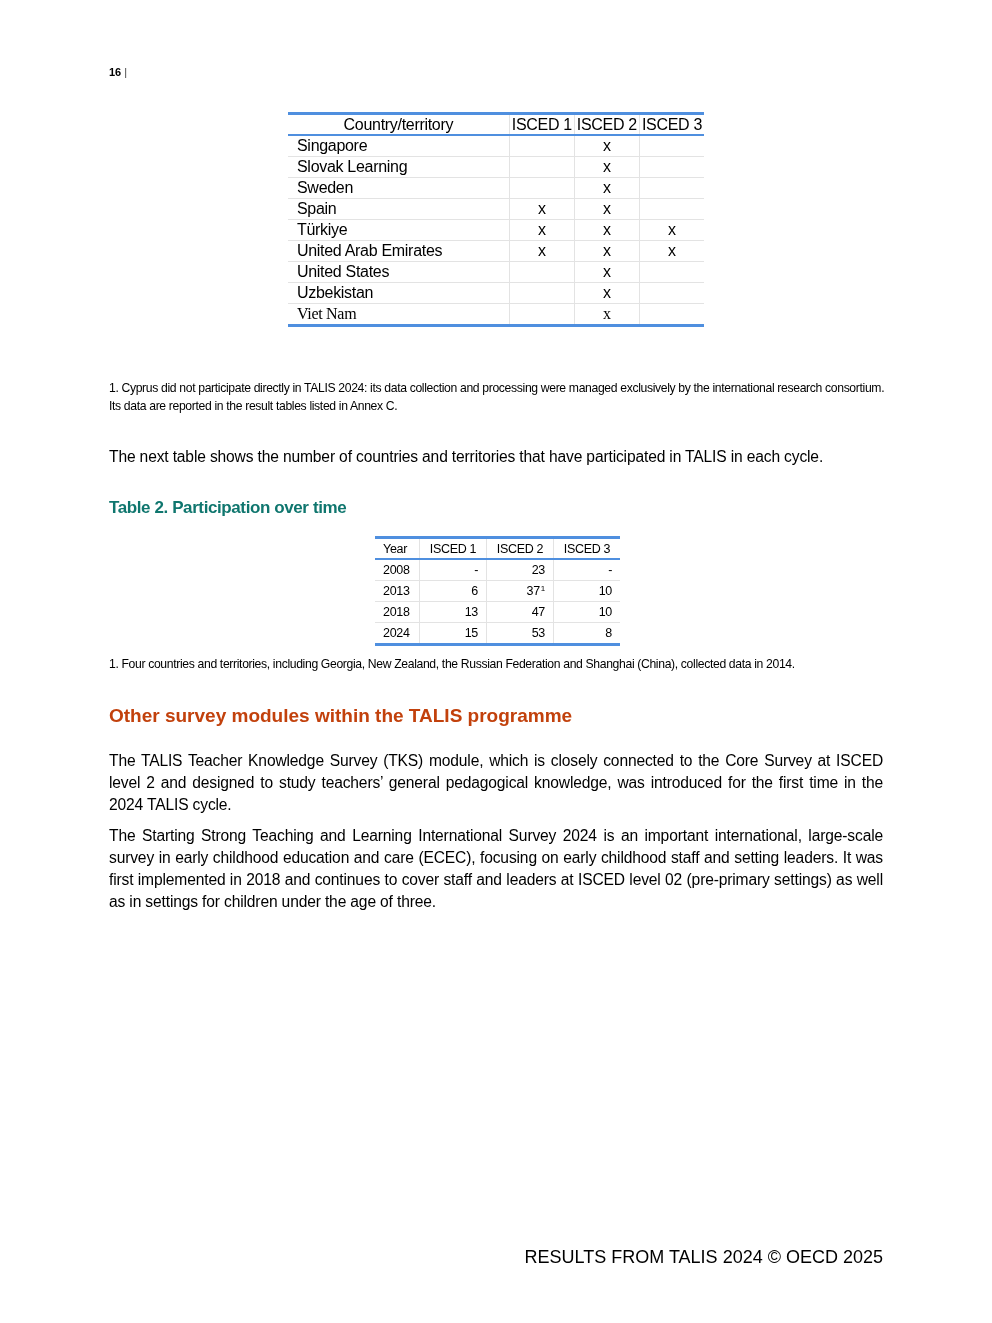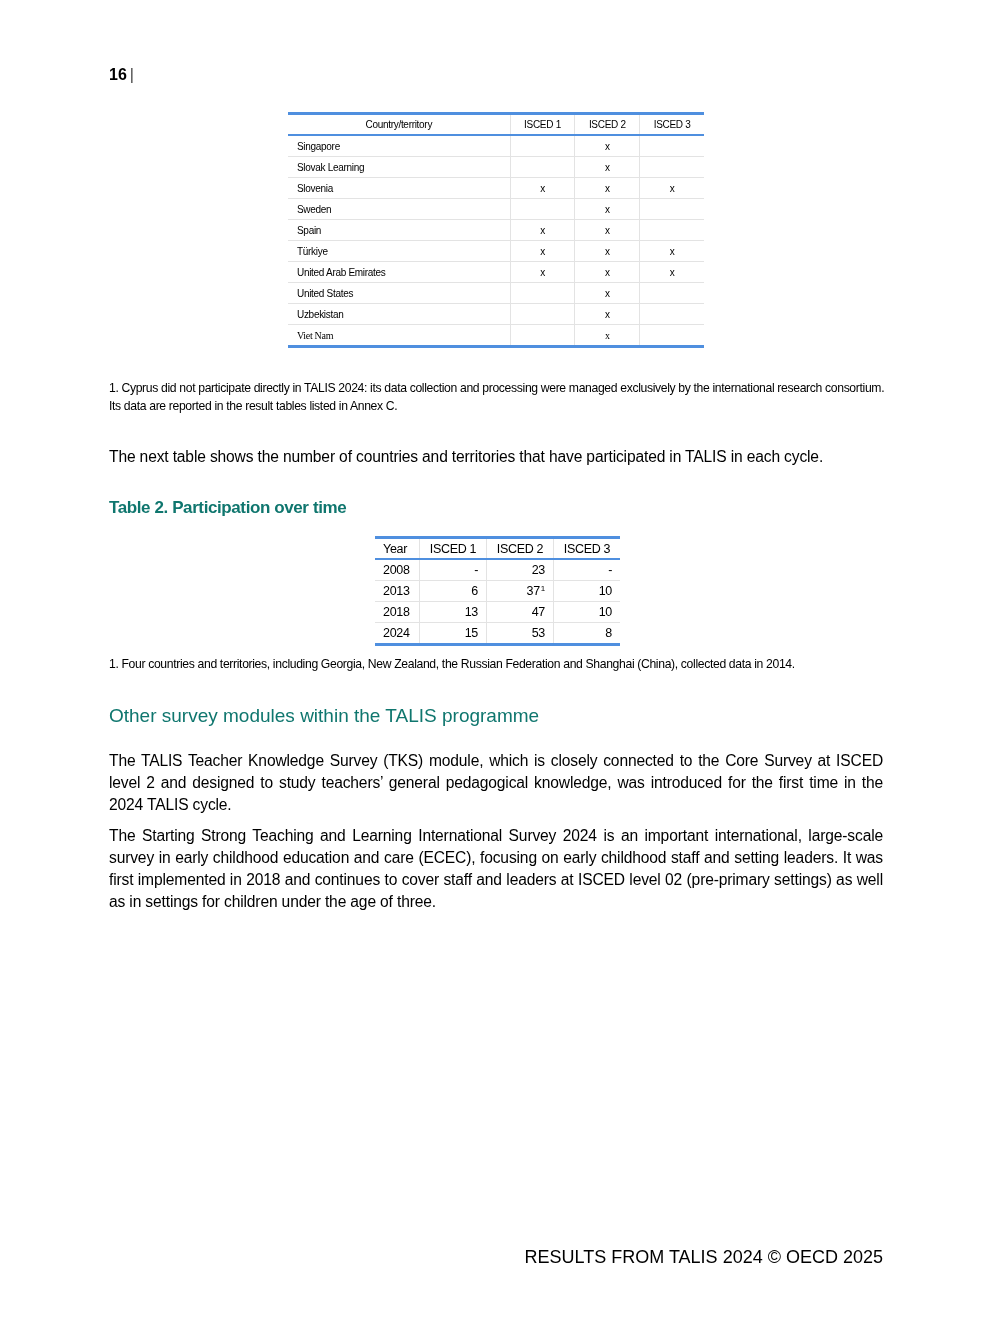--- a/index.html
+++ b/index.html
@@ -1,32 +1,32 @@
 <!DOCTYPE html>
 <html><head>
 <meta charset="utf-8">
 <style>
   html, body { margin: 0; padding: 0; background: #ffffff; }
   body { width: 992px; height: 1323px; position: relative; font-family: "Liberation Sans", sans-serif; color: #000; overflow: hidden; }
-  .page-num { position: absolute; left: 109px; top: 66px; font-size: 16px; font-weight: bold; text-align: center; }
+  .page-num { position: absolute; left: 109px; top: 66px; font-size: 11px; font-weight: bold; text-align: center; }
   .page-num .bar { font-weight: normal; color: #444; margin-left: 3px; }
 
   table { border-collapse: collapse; font-family: "Liberation Sans", sans-serif; font-stretch: condensed; }
-  .t1 { position: absolute; left: 288px; top: 112px; width: 416px; font-size: 10px; letter-spacing: -0.3px; }
+  .t1 { position: absolute; left: 288px; top: 112px; width: 416px; font-size: 16px; letter-spacing: -0.3px; }
   .t1 th, .t1 td { height: 20px; padding: 0; border-bottom: 1px solid #e3e3e3; }
   .t1 thead th { font-weight: normal; border-top: 3px solid #4f8fdf; border-bottom: 2px solid #4f8fdf; height: 19px; }
   .t1 tbody tr:last-child td { border-bottom: 3px solid #4f8fdf; font-family: Liberation Serif, serif; }
   .t1 .c0 { width: 218px; text-align: left; padding-left: 9px; }
   .t1 thead .c0 { text-align: center; padding-left: 0; }
   .t1 .cx { width: 65px; text-align: center; border-left: 1px solid #e3e3e3; }
 
   .note { position: absolute; left: 109px; font-size: 12.2px; line-height: 18px; letter-spacing: -0.35px; width: 780px; }
   .para { position: absolute; left: 109px; width: 774px; font-size: 15.6px; line-height: 22px; text-align: justify; letter-spacing: -0.15px; }
   .title2 { position: absolute; left: 109px; top: 498px; font-size: 17px; font-weight: bold; color: #0f766e; letter-spacing: -0.4px; }
-  .h2 { position: absolute; left: 109px; top: 705px; font-size: 19px; font-weight: normal; color: #0f766e; }
+  .h2 { position: absolute; left: 109px; top: 705px; font-size: 19px; font-weight: bold; color: #c2410c; }
 
   .t2 { position: absolute; left: 375px; top: 536px; font-size: 12.5px; letter-spacing: -0.3px; }
   .t2 th, .t2 td { height: 20px; padding: 0 8px; border-bottom: 1px solid #e3e3e3; }
   .t2 thead th { font-weight: normal; border-top: 3px solid #4f8fdf; border-bottom: 2px solid #4f8fdf; height: 19px; }
   .t2 tbody tr:last-child td { border-bottom: 3px solid #4f8fdf; }
   .t2 .y { width: 28px; text-align: left; }
   .t2 .v { width: 50px; text-align: right; border-left: 1px solid #e3e3e3; }
   .t2 thead .v { text-align: center; }
   .t2 sup { font-size: 8px; vertical-align: 4px; margin-left: 1px; }
 
@@ -51,26 +51,20 @@
         <td class="c0">Singapore</td>
         <td class="cx"></td>
         <td class="cx">x</td>
         <td class="cx"></td>
       </tr>
     <tr>
         <td class="c0">Slovak Learning</td>
         <td class="cx"></td>
         <td class="cx">x</td>
         <td class="cx"></td>
-      </tr>
-    <tr>
-        <td class="c0">Slovenia</td>
-        <td class="cx">x</td>
-        <td class="cx">x</td>
-        <td class="cx">x</td>
       </tr>
     <tr>
         <td class="c0">Sweden</td>
         <td class="cx"></td>
         <td class="cx">x</td>
         <td class="cx"></td>
       </tr>
     <tr>
         <td class="c0">Spain</td>
         <td class="cx">x</td>

